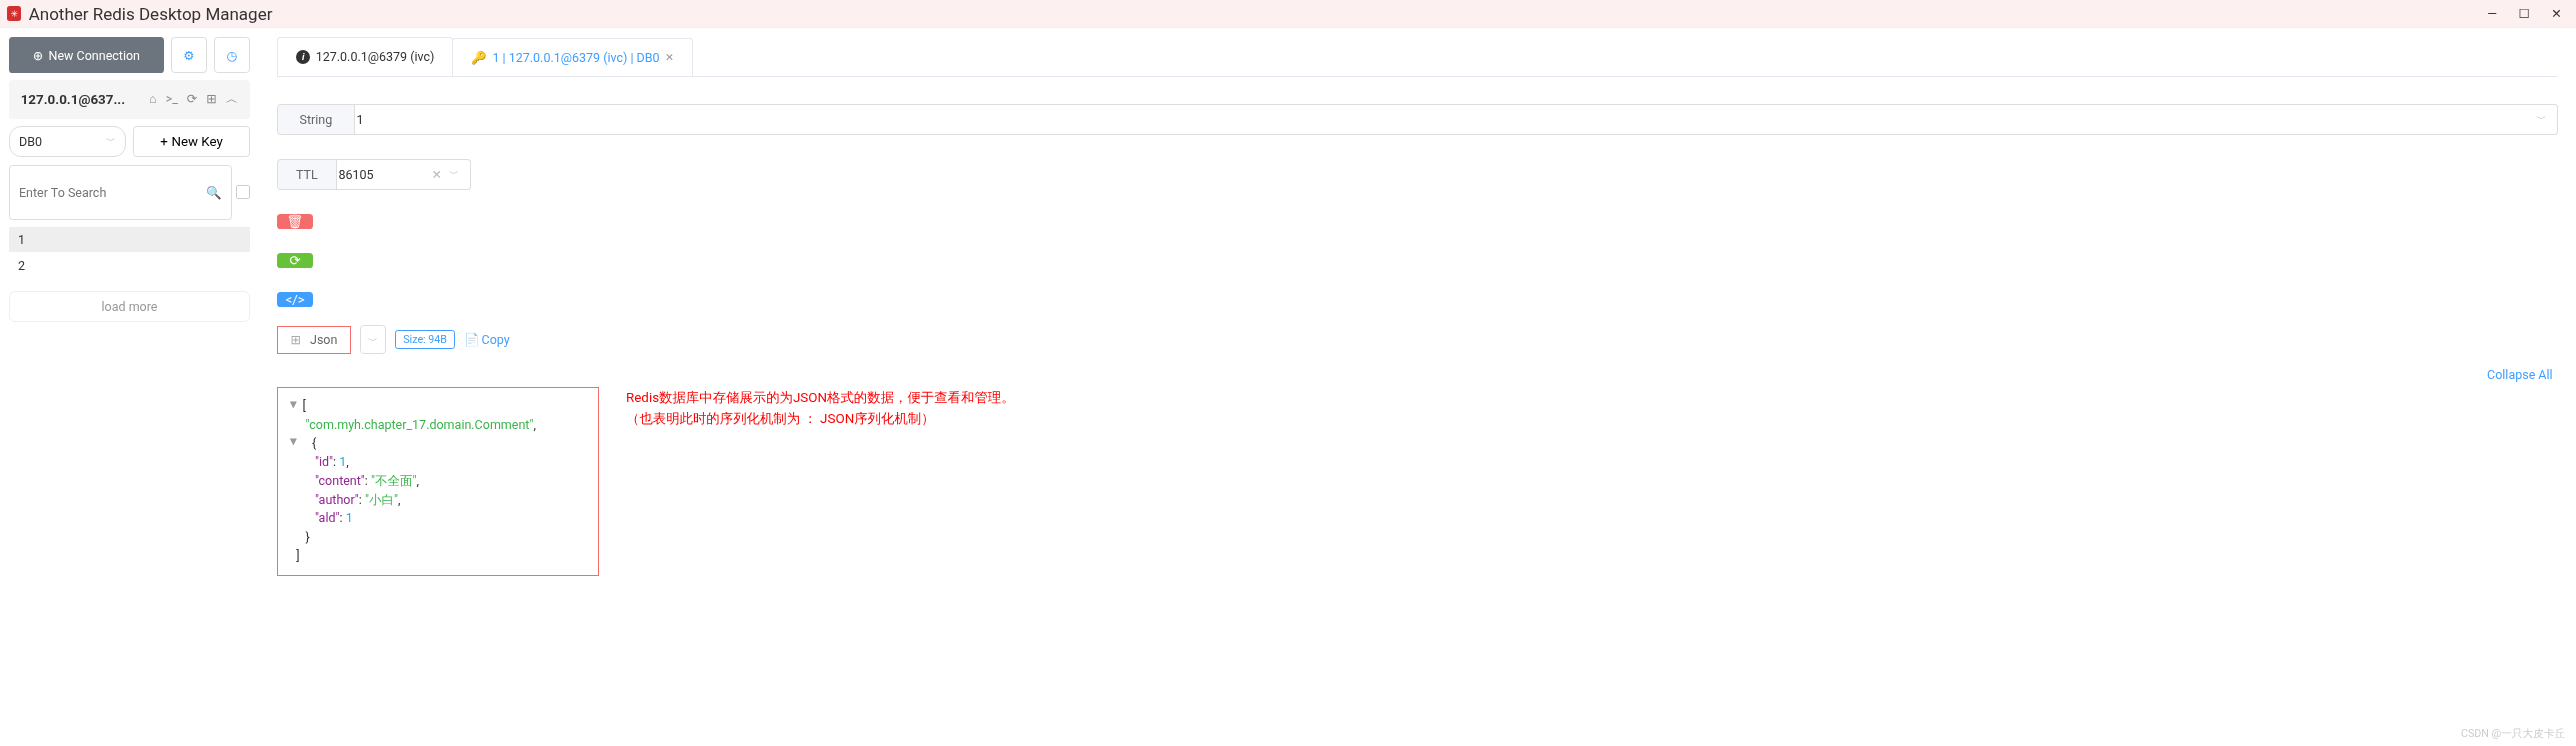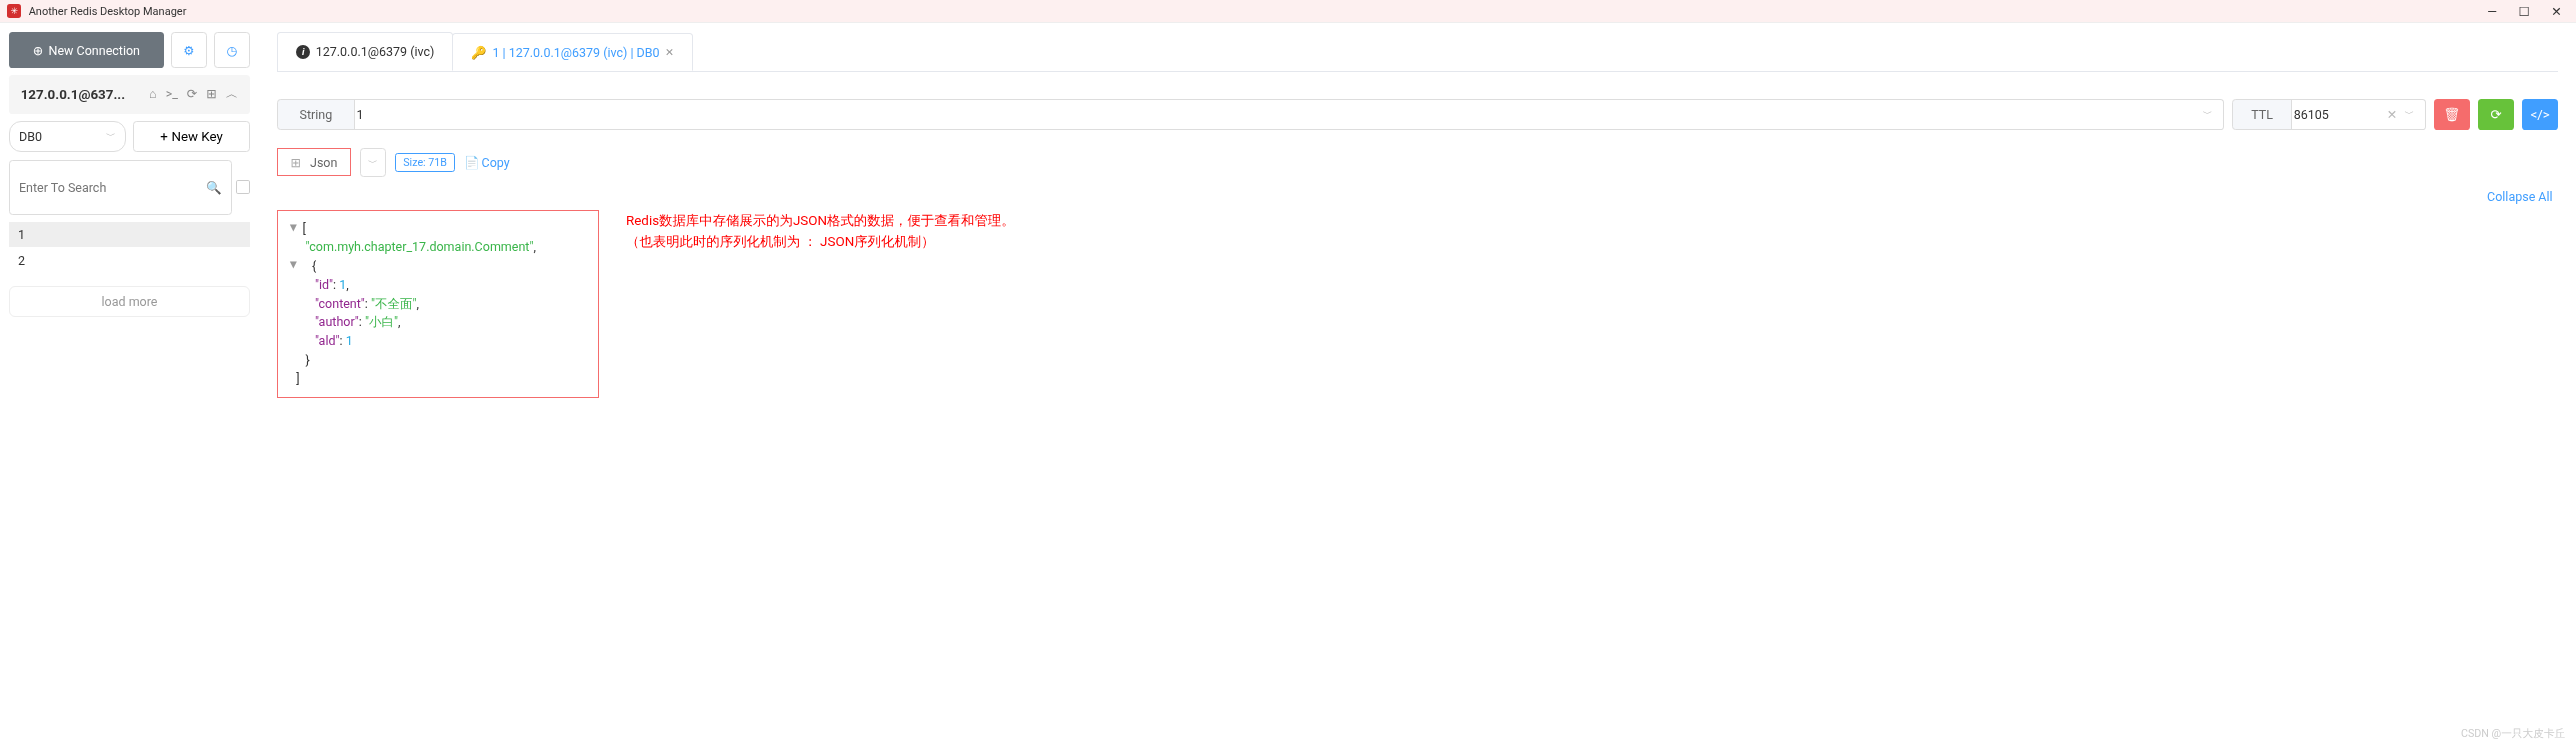--- a/index.html
+++ b/index.html
@@ -1,20 +1,20 @@
 <!DOCTYPE html>
 <html style="font-size:14.3px"><head>
   <meta charset="utf-8">
   <style>
     * { margin: 0; padding: 0; box-sizing: border-box; font-family: -apple-system, BlinkMacSystemFont, "Segoe UI", Roboto, sans-serif; }
     body { background: #fff; font-size: 12.5px; color: #333; }
     
     .title-bar { display: flex; align-items: center; padding: 3.6px 7.2px; background: #fdf0f0; border-bottom: 0.9px solid #eee; }
     .title-bar .app-icon { width: 14.3px; height: 14.3px; background: #d32f2f; border-radius: 2.7px; margin-right: 7.2px; display: flex; align-items: center; justify-content: center; color: #fff; font-size: 9px; }
-    .title-bar .title { flex: 1; font-size: 11px; }
+    .title-bar .title { flex: 1; font-size: 17px; }
     .win-controls { display: flex; gap: 21.5px; padding-right: 7.2px; }
     .win-controls span { cursor: pointer; font-size: 12.5px; }
     
     .main { display: flex; height: calc(100vh - 27px); }
     
     .sidebar { width: 259px; padding: 9px; display: flex; flex-direction: column; gap: 7.2px; }
     .top-row { display: flex; gap: 7.2px; }
     .new-conn-btn { flex: 1; background: #6c757d; color: #fff; border: none; border-radius: 3.6px; padding: 9px 10.7px; font-size: 12.5px; display: flex; align-items: center; justify-content: center; gap: 5.4px; cursor: pointer; }
     .icon-btn { width: 36px; height: 36px; border: 0.9px solid #ddd; background: #fff; border-radius: 3.6px; display: flex; align-items: center; justify-content: center; color: #409eff; cursor: pointer; }
     
@@ -41,21 +41,21 @@
     
     .content { flex: 1; padding: 9px 18px; display: flex; flex-direction: column; }
     
     .tabs { display: flex; gap: 0; border-bottom: 0.9px solid #e4e7ed; }
     .tab { padding: 10.7px 18px; border: 0.9px solid #e4e7ed; border-bottom: none; border-radius: 3.6px 3.6px 0 0; display: flex; align-items: center; gap: 5.4px; cursor: pointer; background: #fff; margin-right: -0.9px; }
     .tab.active { color: #409eff; border-bottom: 0.9px solid #fff; position: relative; top: 0.9px; }
     .tab .close { color: #999; font-size: 10.7px; }
     .tab .info-icon { width: 14.3px; height: 14.3px; border-radius: 50%; background: #333; color: #fff; display: inline-flex; align-items: center; justify-content: center; font-size: 9.8px; font-style: italic; font-weight: bold; }
     .tab .key-icon { color: #409eff; }
     
-    .key-info-row { display: flex; gap: 8px; margin-top: 27px; align-items: stretch; }
+    .key-info-row { display: flex; gap: 24px; margin-top: 27px; align-items: stretch; flex-direction: column; }
     .type-box { border: 0.9px solid #ddd; border-radius: 3.6px 0 0 3.6px; padding: 7.2px 21.5px; background: #f5f7fa; color: #666; }
     .key-name-input { flex: 1; border: 0.9px solid #ddd; border-left: none; border-radius: 0 3.6px 3.6px 0; padding: 7.2px 10.7px; display: flex; justify-content: space-between; align-items: center; margin-left: -9px; }
     .ttl-label { border: 0.9px solid #ddd; border-radius: 3.6px 0 0 3.6px; padding: 7.2px 18px; background: #f5f7fa; color: #666; }
     .ttl-input { border: 0.9px solid #ddd; border-left: none; border-radius: 0 3.6px 3.6px 0; padding: 7.2px 10.7px; width: 143px; display: flex; justify-content: space-between; align-items: center; margin-left: -9px; }
     .ttl-input .close-x { color: #bbb; cursor: pointer; }
     .action-btn { width: 36px; border: none; border-radius: 3.6px; color: #fff; cursor: pointer; display: flex; align-items: center; justify-content: center; }
     .action-btn.red { background: #f56c6c; }
     .action-btn.green { background: #67c23a; }
     .action-btn.blue { background: #409eff; }
     
@@ -191,21 +191,21 @@
     </div>
 
     <div class="format-row">
       <div class="format-select">
         <span class="tree-icon">⊞</span>
         <span>Json</span>
       </div>
       <div class="format-dropdown">
         <span class="chev">﹀</span>
       </div>
-      <div class="size-badge">Size: 71B</div>
+      <div class="size-badge">Size: 94B</div>
       <div class="copy-link">
         <span>📄</span>
         <span>Copy</span>
       </div>
     </div>
 
     <div class="collapse-all">Collapse All</div>
 
     <div class="json-area">
       <div class="json-box">

